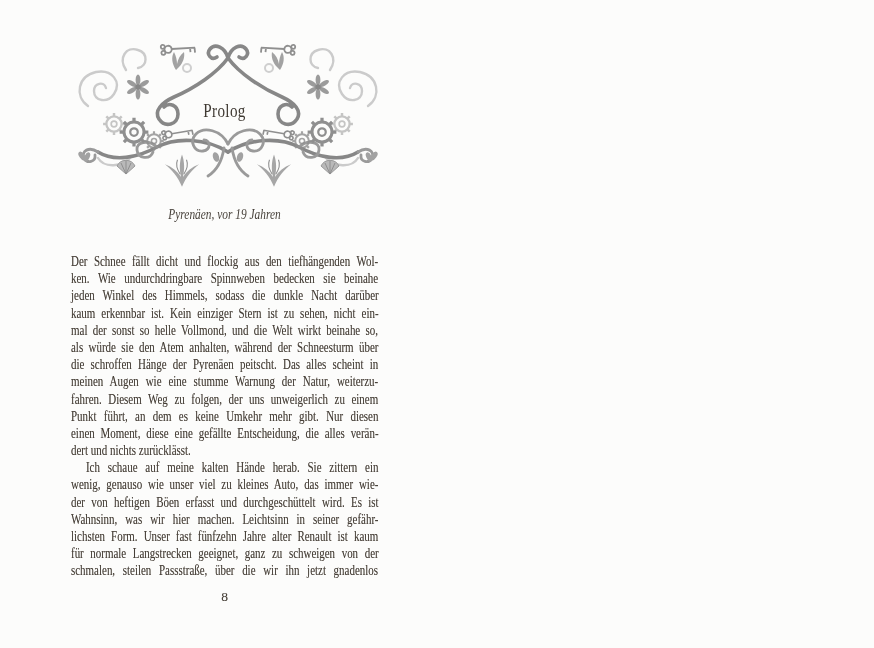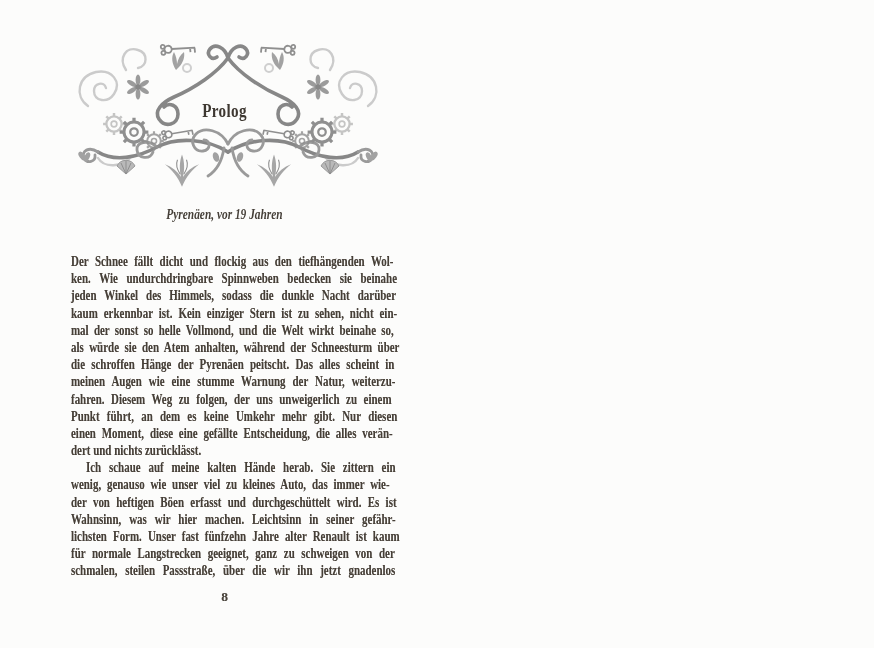--- a/index.html
+++ b/index.html
@@ -3,21 +3,21 @@
 <meta charset="utf-8">
 <style>
   html,body{margin:0;padding:0;}
   body{
     width:874px;height:648px;position:relative;overflow:hidden;
     background:#fcfcfb;
     font-family:"Liberation Serif","DejaVu Serif",serif;
     color:#463f37;
   }
   .page{position:absolute;top:0;height:648px;}
-  #page-left{left:0;width:437px;font-weight:bold;}
+  #page-left{left:0;width:437px;}
   #page-right{left:437px;width:437px;}
 
   
   #ornament-svg{position:absolute;left:74px;top:40px;width:308px;height:160px;}
   .omain{stroke:#878787;stroke-width:3.6;fill:none;stroke-linecap:round;}
   .omid{stroke:#9a9a9a;stroke-width:2.8;fill:none;stroke-linecap:round;}
   .olight{stroke:#cbcbcb;stroke-width:2.4;fill:none;stroke-linecap:round;}
   .ofill{fill:#a2a2a2;}
 
   .chapter-title{

